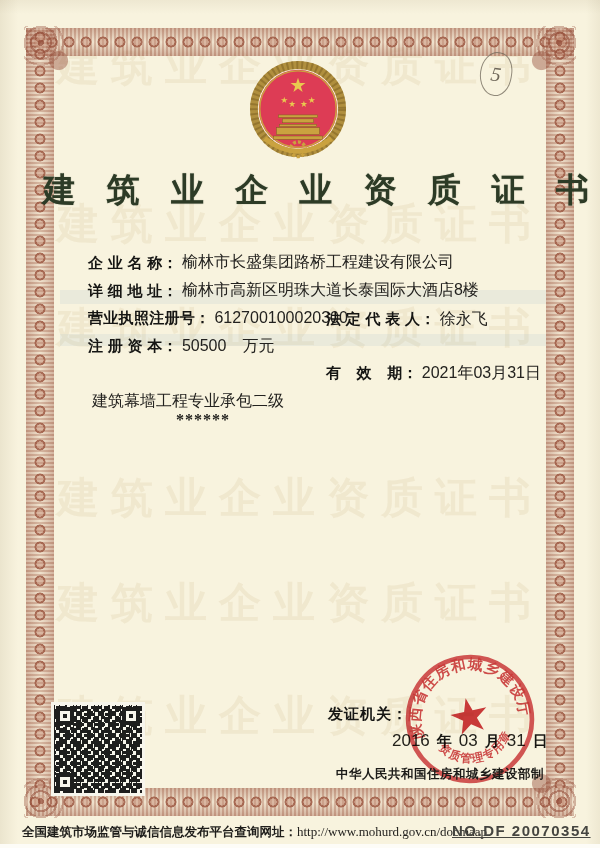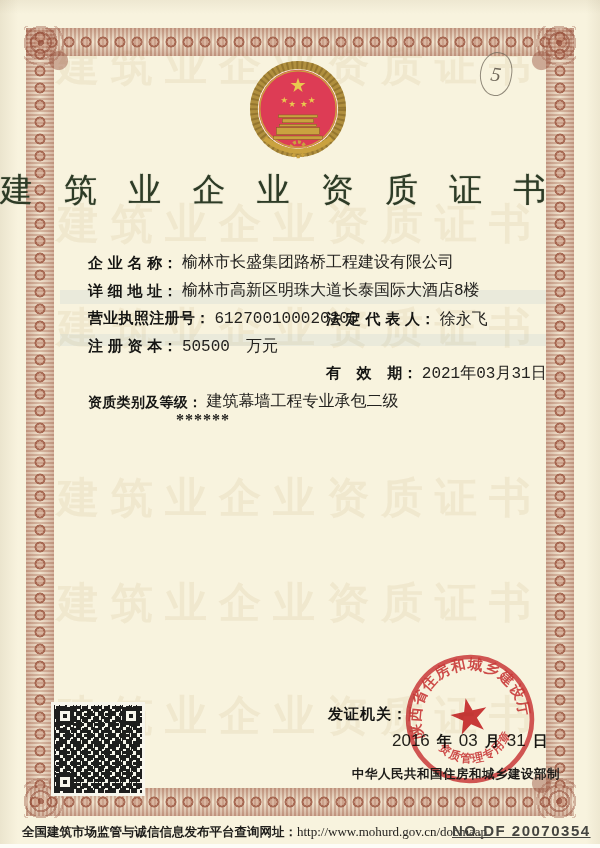--- a/index.html
+++ b/index.html
@@ -26,40 +26,40 @@
         radial-gradient(circle 5.5px at 14px 9px, rgba(193,135,112,.45) 0 3.5px, rgba(158,90,68,.85) 3.6px 5.2px, transparent 5.8px),
         repeating-linear-gradient(0deg, rgba(158,90,68,.28) 0 2px, rgba(255,250,235,.15) 2px 4px),
         linear-gradient(90deg, rgba(158,90,68,.5), rgba(205,160,135,.25) 50%, rgba(158,90,68,.5));
       background-size:28px 17px, auto, auto;}
   .corner{position:absolute;width:48px;height:48px;
       background:
         radial-gradient(circle at 35% 35%, rgba(150,80,60,.75) 0 3px, rgba(200,150,125,.4) 3px 6px, transparent 6px 9px, rgba(150,80,60,.55) 9px 11px, transparent 11px 15px, rgba(150,80,60,.4) 15px 17px, transparent 17px 21px, rgba(150,80,60,.3) 21px 23px, transparent 23px),
         radial-gradient(circle at 72% 72%, rgba(150,80,60,.45) 0 9px, transparent 10px);}
   
   .emblem{position:absolute;left:249px;top:60px;}
-  .title{position:absolute;left:0;top:168px;width:600px;text-align:left;
-         font-size:33px;font-weight:normal;letter-spacing:11px;color:#2d3b26;
+  .title{position:absolute;left:0;top:168px;width:600px;text-align:right;
+         font-size:33px;font-weight:bold;letter-spacing:11px;color:#2d3b26;
          text-shadow:0 0 1px rgba(45,59,38,.6);}
   .subtitle{position:absolute;left:0;top:214px;width:600px;text-align:center;
             font-size:17px;font-weight:bold;letter-spacing:5px;color:#242e1e;}
   
   .fields{position:absolute;left:76px;top:252px;width:472px;}
   .frow{position:absolute;left:12px;display:flex;align-items:flex-end;width:472px;}
   .pairR{position:absolute;left:238px;top:0;display:flex;align-items:baseline;}
   .pairL{display:flex;align-items:baseline;}
   .lbl{font-weight:bold;font-size:15px;color:#151513;white-space:pre;letter-spacing:.3px;}
-  .val{font-family:Liberation Mono, monospace;font-size:16px;color:#23221f;white-space:pre;margin-left:4px;}
+  .val{font-family:Liberation Sans, sans-serif;font-size:16px;color:#23221f;white-space:pre;margin-left:4px;}
   .stars{position:absolute;left:100px;top:159px;font-family:"Liberation Serif",serif;
          font-size:16px;font-weight:bold;color:#23221f;letter-spacing:1px;}
   
   .issuer{position:absolute;left:328px;top:705px;font-size:15px;font-weight:bold;color:#161614;letter-spacing:1px;z-index:3;}
   .dateline{position:absolute;left:392px;top:731px;display:flex;align-items:baseline;gap:7px;z-index:3;mix-blend-mode:multiply;}
   .dnum{font-family:Liberation Sans, sans-serif;font-size:17px;color:#24231f;}
   .dlab{font-size:15px;font-weight:bold;color:#161614;}
-  .madeby{position:absolute;left:352px;top:766px;font-size:12.5px;font-weight:bold;color:#1c1b18;letter-spacing:.5px;z-index:3;}
+  .madeby{position:absolute;left:336px;top:766px;font-size:12.5px;font-weight:bold;color:#1c1b18;letter-spacing:.5px;z-index:3;}
   .seal{position:absolute;left:394px;top:646px;z-index:2;mix-blend-mode:multiply;opacity:.9;}
   
   .qr{position:absolute;left:54px;top:705px;width:88px;height:88px;background:
         repeating-conic-gradient(#1e1e1e 0% 25%, transparent 0% 50%) 6px 6px/11px 11px,
         repeating-conic-gradient(#1e1e1e 0% 25%, transparent 0% 50%) 9px 11px/7px 7px,
         #f7f5ec;
       box-shadow:0 0 0 3px #f7f5ec;}
   .qr .f{position:absolute;width:18px;height:18px;border:4px solid #1e1e1e;background:#f7f5ec;box-sizing:border-box;}
   .qr .f::after{content:"";position:absolute;left:3px;top:3px;width:4px;height:4px;background:#1e1e1e;}
   .qr .tl{left:2px;top:2px;} .qr .tr{right:2px;top:2px;} .qr .bl{left:2px;bottom:2px;}
@@ -147,21 +147,20 @@
         <span class="val">50500　万元</span>
       </span>
     </div>
     <div class="frow" style="top:111px">
       <span class="pairR">
         <span class="lbl">有　效　期：</span>
         <span class="val">2021年03月31日</span>
       </span>
     </div>
     <div class="frow" style="top:139px">
-      <span class="lbl" style="font-size:14px">资质类别及等级：</span>
       <span class="val">建筑幕墙工程专业承包二级</span>
     </div>
     <div class="stars">******</div>
   </div>
 
   <div class="issuer">发证机关：</div>
 
   <svg class="seal" width="152" height="152" viewBox="0 0 150 150">
     <g transform="rotate(-12 75 72)" fill="#c9262b" stroke="none">
       <circle cx="75" cy="72" r="61" fill="none" stroke="#c9262b" stroke-width="4.6" opacity=".85"></circle>

